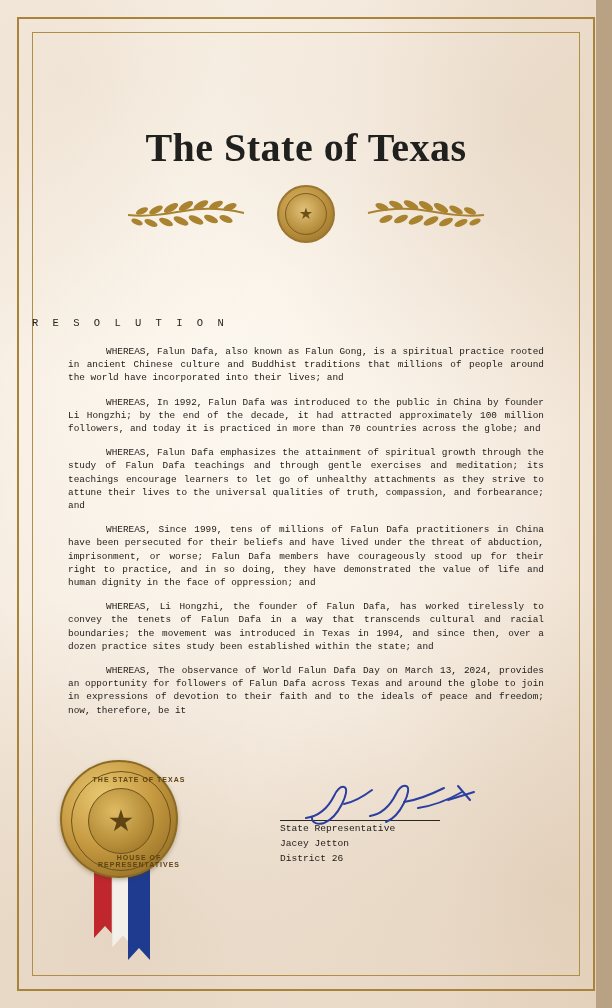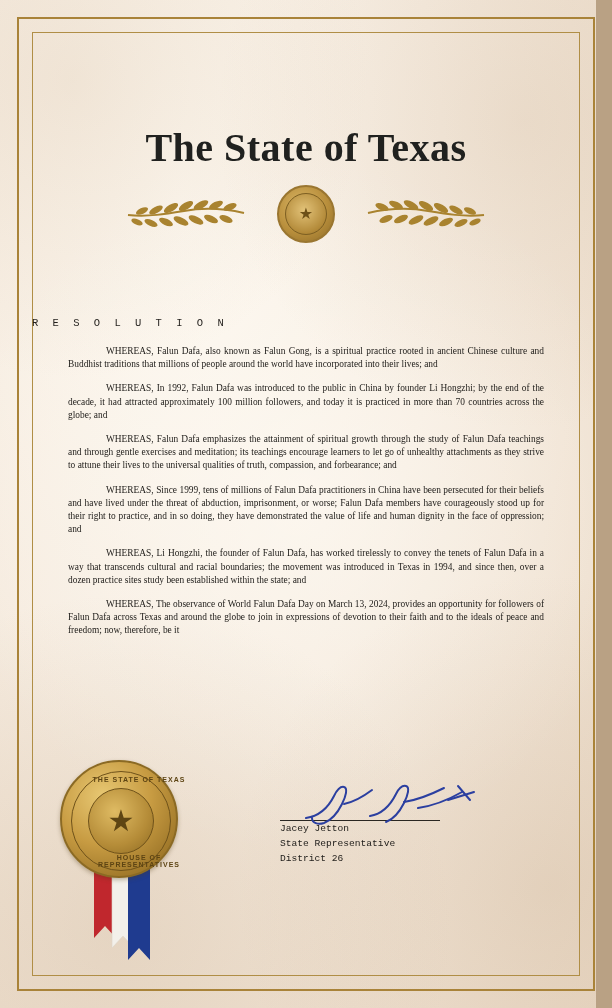--- a/index.html
+++ b/index.html
@@ -120,21 +120,21 @@
   .res-label {
     margin-top: 74px;
     font-family: "Liberation Mono", monospace;
     font-size: 10.5px;
     letter-spacing: 4px;
     color: #221f1c;
   }
 
   .body-text {
     margin: 16px 36px 0 36px;
-    font-family: Liberation Serif, serif;
+    font-family: Liberation Mono, monospace;
     font-size: 9.4px;
     line-height: 13.2px;
     color: #1d1b18;
     text-align: justify;
   }
   .body-text p {
     margin: 0 0 11px 0;
     text-indent: 38px;
   }
 
@@ -301,22 +301,22 @@
         <path d="M8 36 C22 34, 30 26, 36 14 C39 8, 42 4, 46 5 C50 6, 48 14, 44 22 C40 30, 34 38, 26 41 C20 43, 14 41, 14 36"></path>
         <path d="M46 22 C56 20, 66 14, 74 8"></path>
         <path d="M72 34 C84 32, 92 24, 98 12 C101 6, 104 3, 108 4 C112 5, 110 13, 106 21 C102 29, 96 37, 88 40"></path>
         <path d="M106 20 C120 18, 134 12, 146 6"></path>
         <path d="M120 26 C134 24, 150 18, 164 10"></path>
         <path d="M150 18 L176 10"></path>
         <path d="M160 4 L172 18"></path>
       </g>
     </svg>
     <div class="sig-line"></div>
+    <div class="sig-name">State Representative</div>
     <div class="sig-name">Jacey Jetton</div>
-    <div class="sig-name">State Representative</div>
     <div class="sig-district">District 26</div>
   </div>
 
   <div class="seal-wrap">
     <svg class="ribbon" viewBox="0 0 72 104">
       <path d="M8 0 L30 0 L30 74 L19 62 L8 74 Z" fill="#c0272d"></path>
       <path d="M26 0 L48 0 L48 84 L37 72 L26 84 Z" fill="#f3f0ea" stroke="#ddd5c8" stroke-width="0.6"></path>
       <path d="M42 0 L64 0 L64 96 L53 84 L42 96 Z" fill="#1f3b8f"></path>
     </svg>
 

